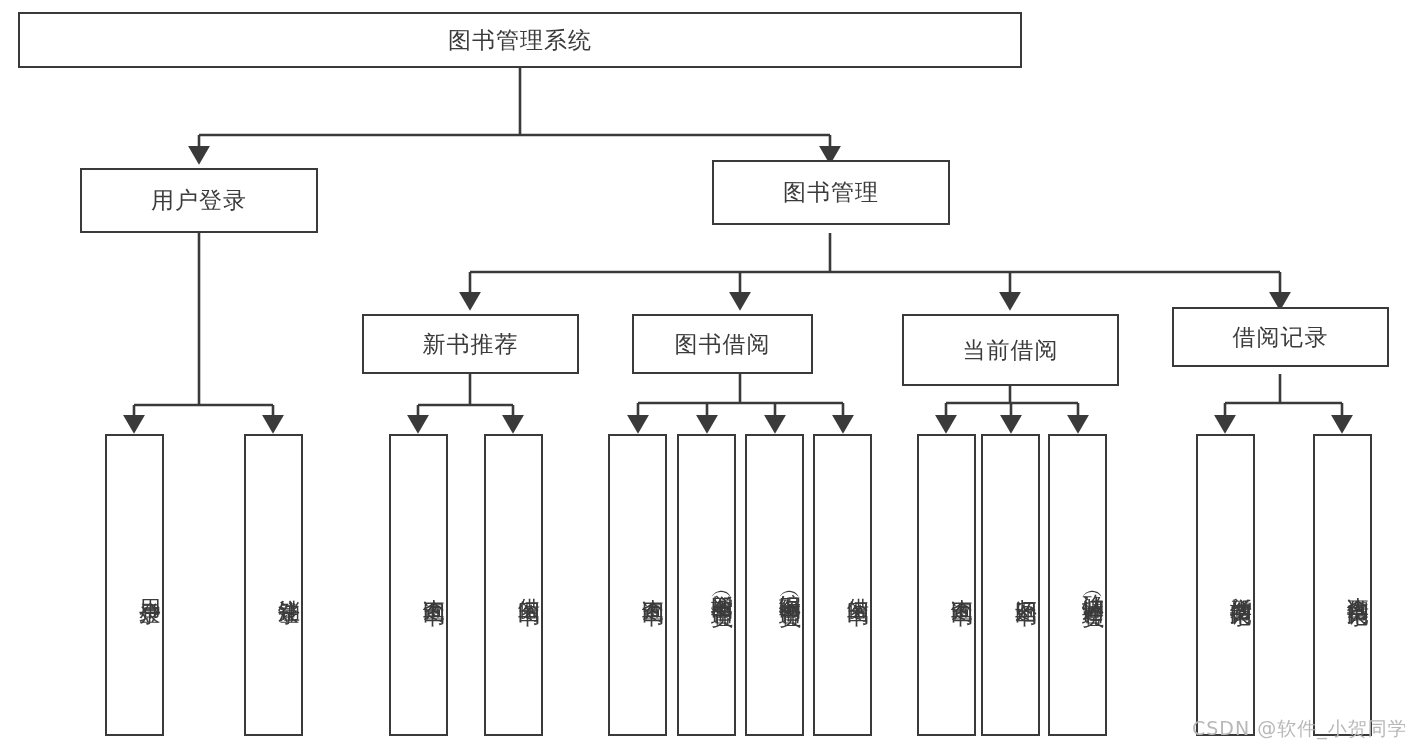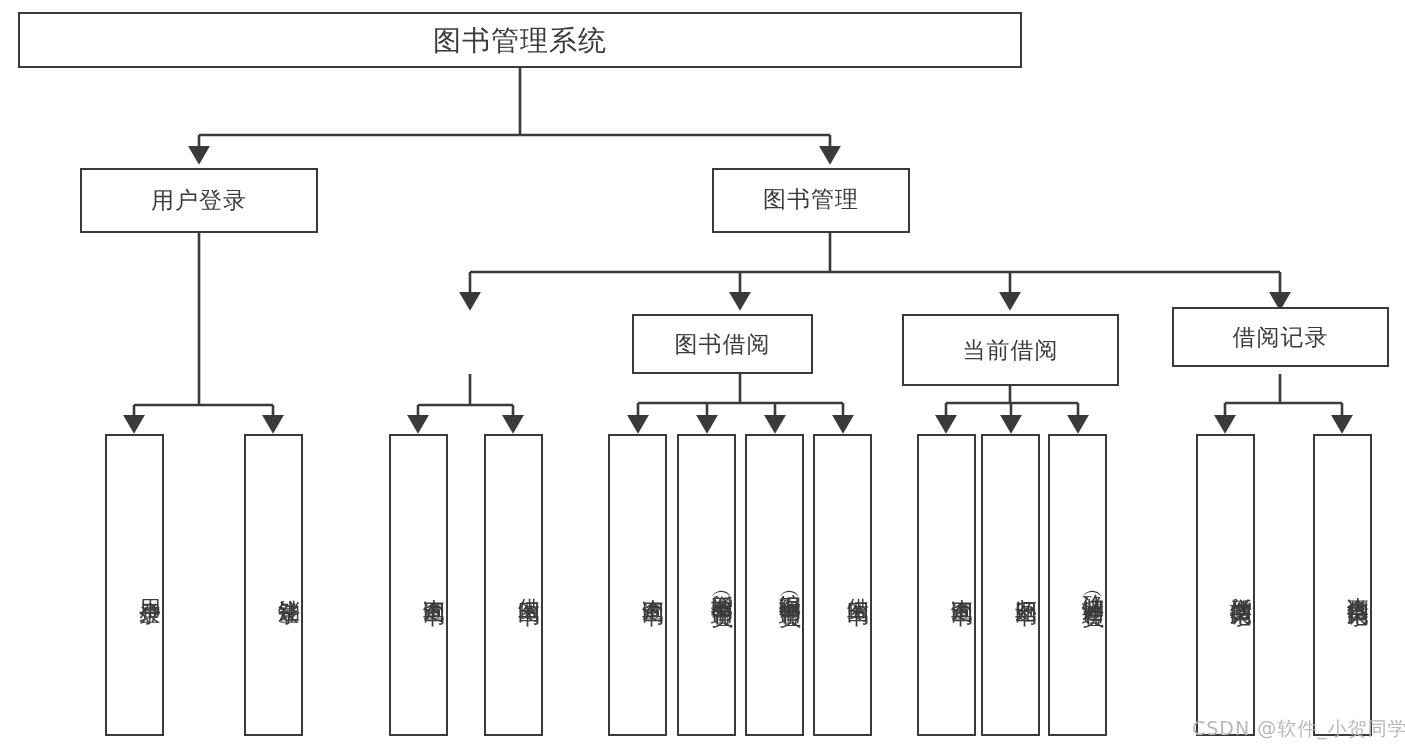--- a/index.html
+++ b/index.html
@@ -36,21 +36,21 @@
     align-items: center;
     justify-content: center;
     overflow: hidden;
   }
   .node.horiz {
     font-size: 23px;
     letter-spacing: 1px;
     line-height: 1.25;
   }
   .node.root {
-    font-size: 28px;
+    font-size: 23px;
   }
   .node.vert {
     writing-mode: vertical-rl;
     text-orientation: upright;
     font-size: 22px;
     letter-spacing: 2px;
     line-height: 1.05;
     padding-top: 6px;
     padding-bottom: 6px;
     align-items: flex-start;
@@ -123,24 +123,27 @@
     </g>
   </svg>
 
   <div class="node horiz root" style="left:18px; top:12px; width:1004px; height:56px;">
     <span>图书管理系统</span>
   </div>
 
   <div class="node horiz" style="left:80px; top:168px; width:238px; height:65px;">
     <span>用户登录</span>
   </div>
-  <div class="node horiz" style="left:712px; top:168px; width:198px; height:65px;font-family:Liberation Serif, serif;">
+  <div class="node horiz" style="left:712px; top:160px; width:238px; height:65px;">
     <span>图书管理</span>
   </div>
 
+  <div class="node horiz" style="left:362px; top:314px; width:217px; height:60px;">
+    <span>新书推荐</span>
+  </div>
   <div class="node horiz" style="left:632px; top:314px; width:181px; height:60px;">
     <span>图书借阅</span>
   </div>
   <div class="node horiz" style="left:902px; top:314px; width:217px; height:72px;">
     <span>当前借阅</span>
   </div>
   <div class="node horiz" style="left:1172px; top:307px; width:217px; height:60px;">
     <span>借阅记录</span>
   </div>
 

